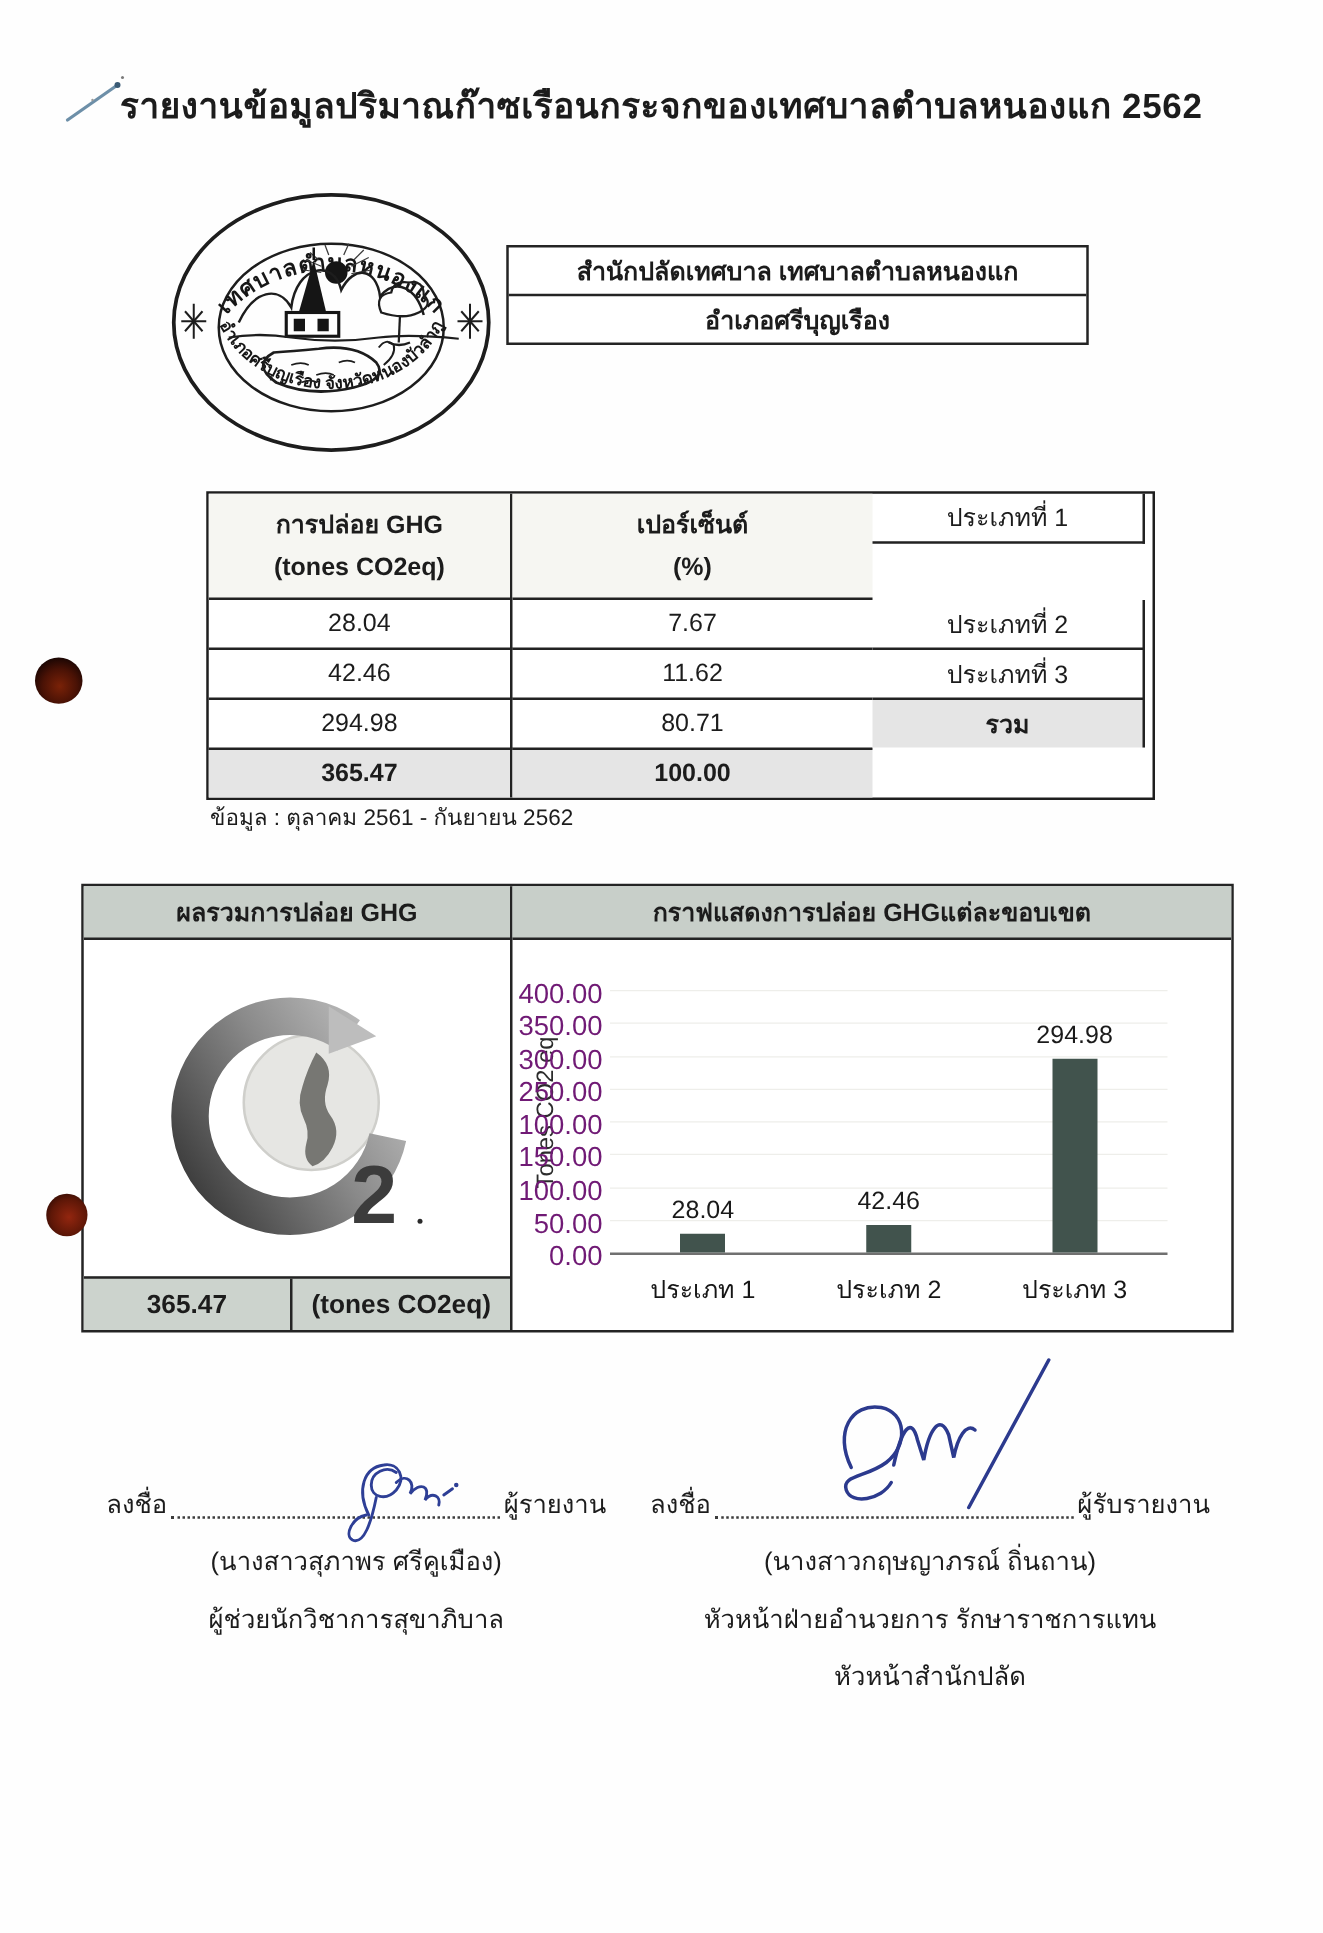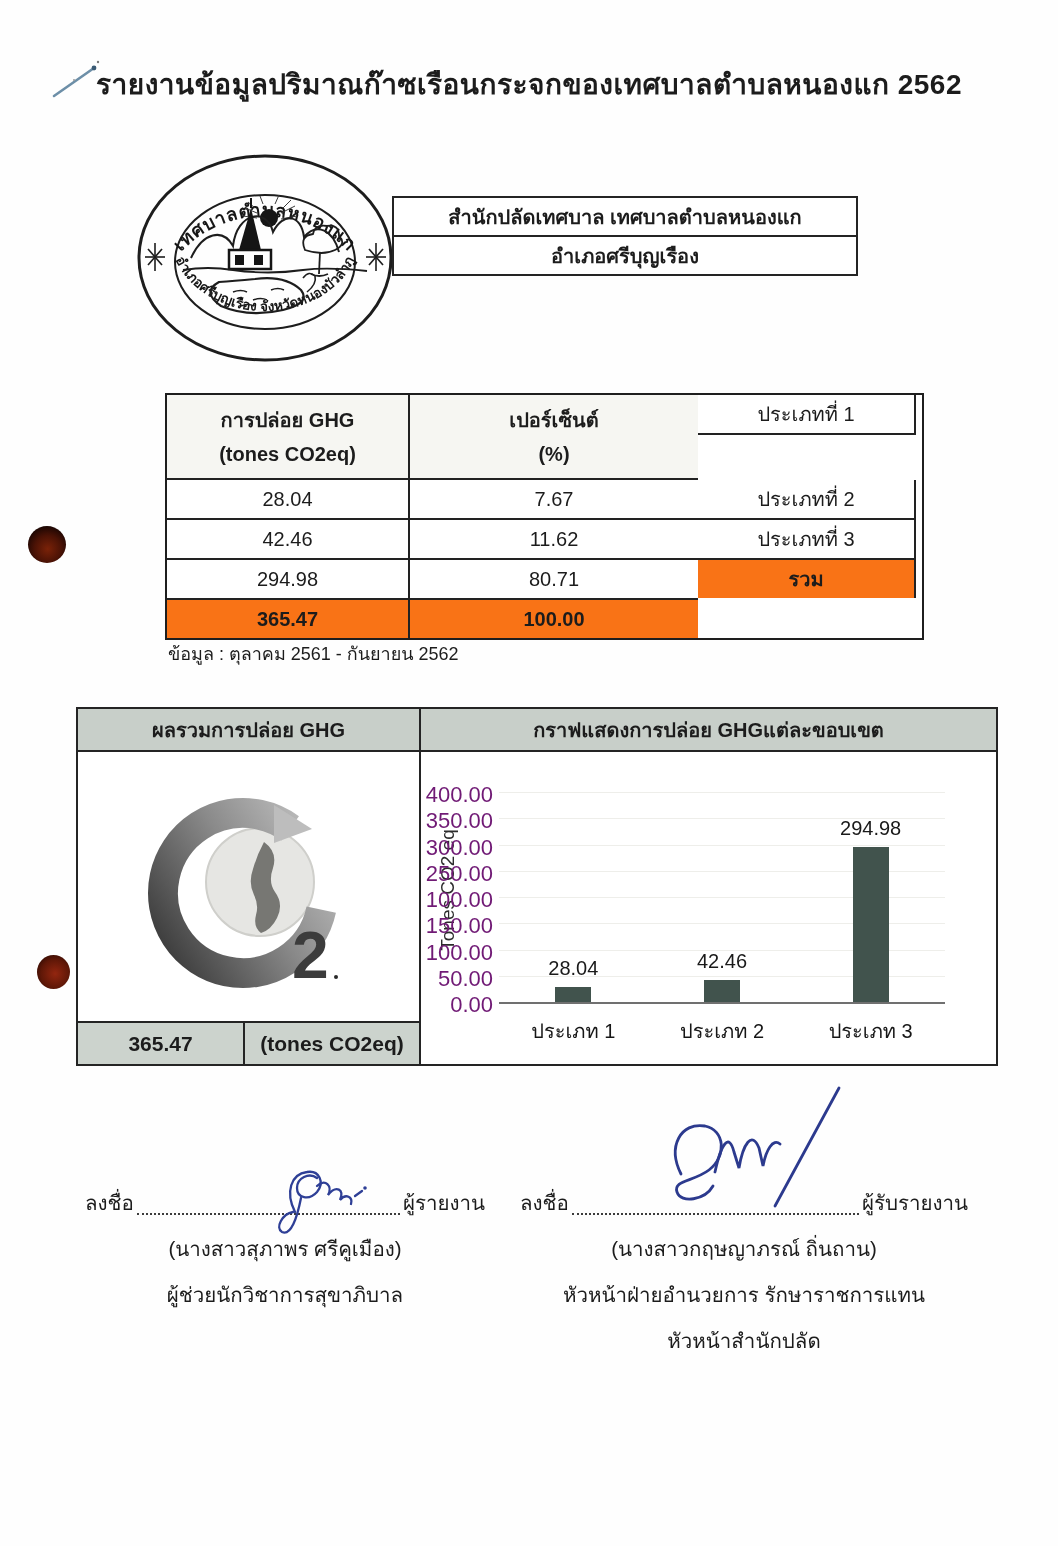--- a/index.html
+++ b/index.html
@@ -4,39 +4,39 @@
 <style>
   html,body{margin:0;padding:0;background:#e8e8e8;}
   .page{position:relative;width:1058px;height:1546px;background:#fefefe;
         font-family:"Liberation Sans",sans-serif;color:#1c1c1c;overflow:hidden;margin:0 auto;}
 
   
   .title{position:absolute;top:62px;left:0;width:100%;text-align:center;
          font-size:28px;font-weight:bold;letter-spacing:.5px;}
 
   
-  .org-box{position:absolute;left:392px;top:196px;width:462px;border:2px solid #242424;background:#fff;}
+  .org-box{position:absolute;left:405px;top:196px;width:462px;border:2px solid #242424;background:#fff;}
   .org-row{height:37px;display:flex;align-items:center;justify-content:center;
            font-size:20px;font-weight:bold;border-bottom:2px solid #242424;}
   .org-row:last-child{border-bottom:none;}
 
   
   .g-table{position:absolute;left:165px;top:393px;width:755px;border:2.5px solid #1e1e1e;
            display:grid;grid-template-columns:243px 288px 218px;font-size:20px;background:#fff;}
   .cell{border-right:2px solid #222;border-bottom:2px solid #222;
         display:flex;align-items:center;justify-content:center;}
   .cell.last-col{border-right:none;}
   .hdr{height:83px;background:#f6f6f2;font-weight:bold;flex-direction:column;line-height:34px;}
   .drow{height:38px;}
-  .trow{height:38px;background:#f97316;font-weight:bold;border-bottom:none;}
+  .trow{height:38px;background:#e5e5e5;font-weight:bold;border-bottom:none;}
 
   .note{position:absolute;left:168px;top:639px;font-size:18px;}
 
   
-  .panel{position:absolute;left:76px;top:707px;width:918px;height:355px;border:2.5px solid #242424;background:#fff;}
+  .panel{position:absolute;left:65px;top:707px;width:918px;height:355px;border:2.5px solid #242424;background:#fff;}
   .panel-header{position:absolute;top:0;height:41px;background:#c8cfc9;border-bottom:2px solid #242424;
                 display:flex;align-items:center;justify-content:center;font-weight:bold;font-size:20px;}
   .ph-left{left:0;width:341px;border-right:2px solid #242424;}
   .ph-right{left:343px;right:0;}
   .left-body{position:absolute;top:43px;left:0;width:341px;bottom:0;border-right:2px solid #242424;}
   .left-strip{position:absolute;bottom:0;left:0;right:0;height:41px;border-top:2px solid #242424;
               display:flex;background:#ccd3cd;font-size:21px;font-weight:bold;}
   .strip-cell{display:flex;align-items:center;justify-content:center;}
   .strip-cell.val{width:165px;border-right:2px solid #242424;}
   .strip-cell.unit{flex:1;}

